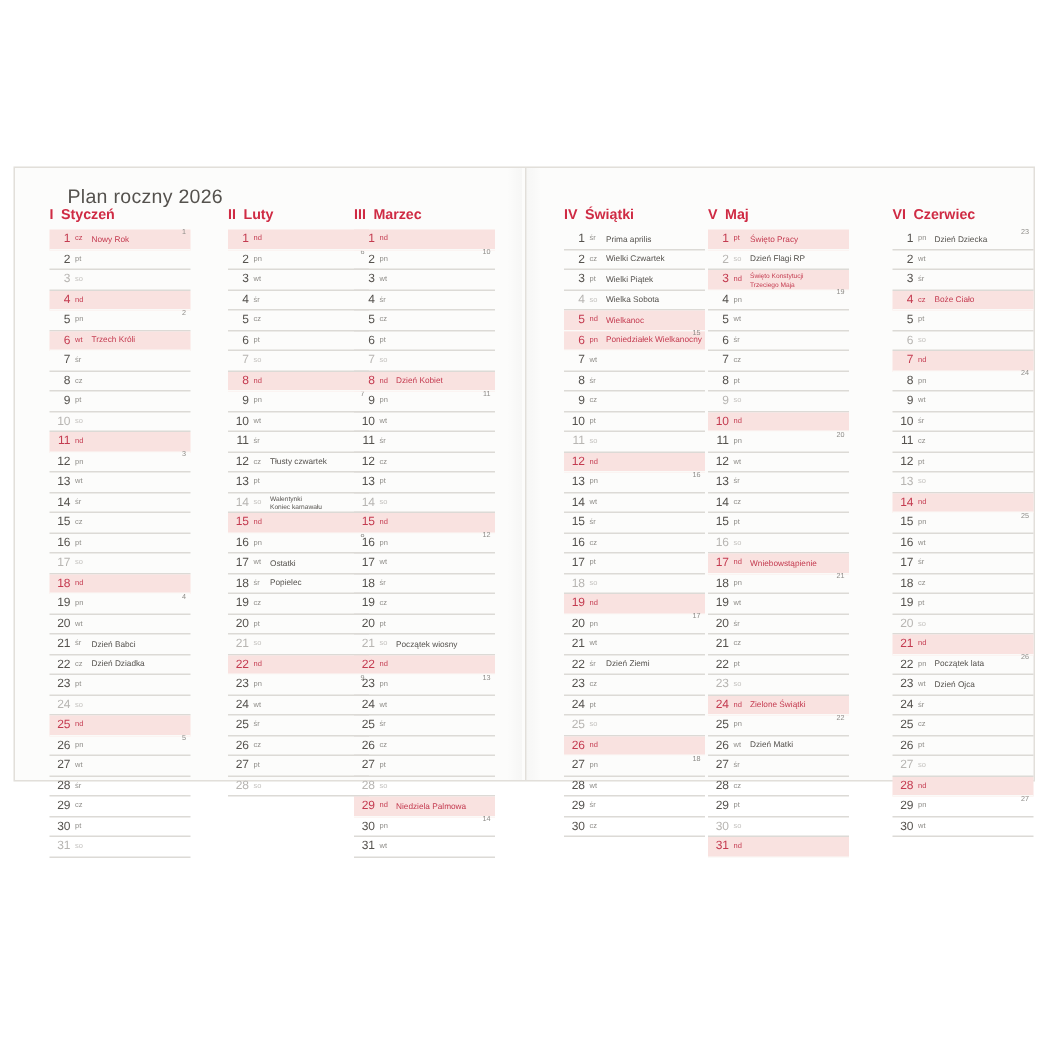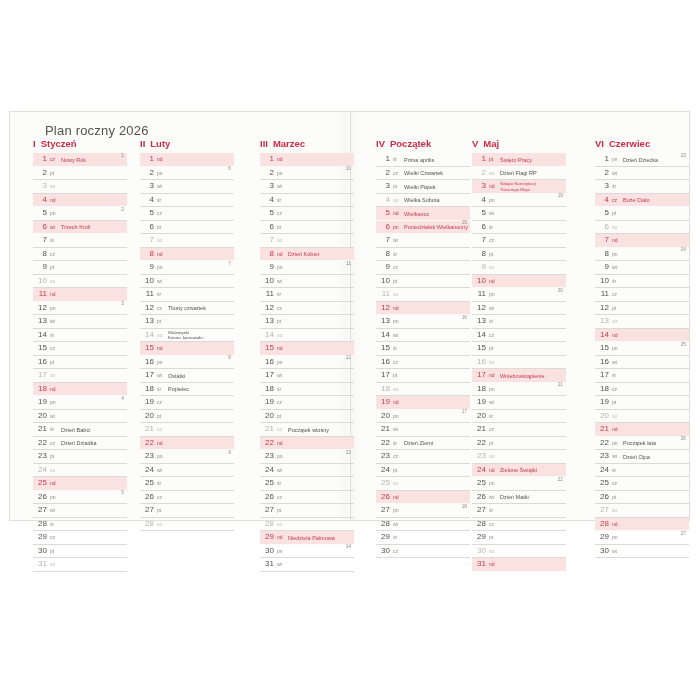--- a/index.html
+++ b/index.html
@@ -190,21 +190,21 @@
           <div class="row">
             <span class="num">30</span>
             <span class="dow">pt</span>
           </div>
           <div class="row sat">
             <span class="num">31</span>
             <span class="dow">so</span>
           </div>
         </div>
       </div>
-      <div class="col" style="left: 130px;">
+      <div class="col" style="left: 142px;">
         <div class="mh"><span>II</span><span class="mname">Luty</span></div>
         <div class="rows">
           <div class="row hl">
             <span class="num">1</span>
             <span class="dow">nd</span>
           </div>
           <div class="row">
             <span class="num">2</span>
             <span class="dow">pn</span>
             <span class="week">6</span>
@@ -316,21 +316,21 @@
           <div class="row">
             <span class="num">27</span>
             <span class="dow">pt</span>
           </div>
           <div class="row sat">
             <span class="num">28</span>
             <span class="dow">so</span>
           </div>
         </div>
       </div>
-      <div class="col" style="left: 226px; margin-left: 24px;">
+      <div class="col" style="left: 226px;">
         <div class="mh"><span>III</span><span class="mname">Marzec</span></div>
         <div class="rows">
           <div class="row hl">
             <span class="num">1</span>
             <span class="dow">nd</span>
           </div>
           <div class="row">
             <span class="num">2</span>
             <span class="dow">pn</span>
             <span class="week">10</span>
@@ -454,21 +454,21 @@
             <span class="dow">pn</span>
             <span class="week">14</span>
           </div>
           <div class="row">
             <span class="num">31</span>
             <span class="dow">wt</span>
           </div>
         </div>
       </div>
       <div class="col" style="left: 366px;">
-        <div class="mh"><span>IV</span><span class="mname">Początek</span></div>
+        <div class="mh"><span>IV</span><span class="mname">Świątki</span></div>
         <div class="rows">
           <div class="row">
             <span class="num">1</span>
             <span class="dow">śr</span>
             <span class="event">Prima aprilis</span>
           </div>
           <div class="row">
             <span class="num">2</span>
             <span class="dow">cz</span>
             <span class="event">Wielki Czwartek</span>

